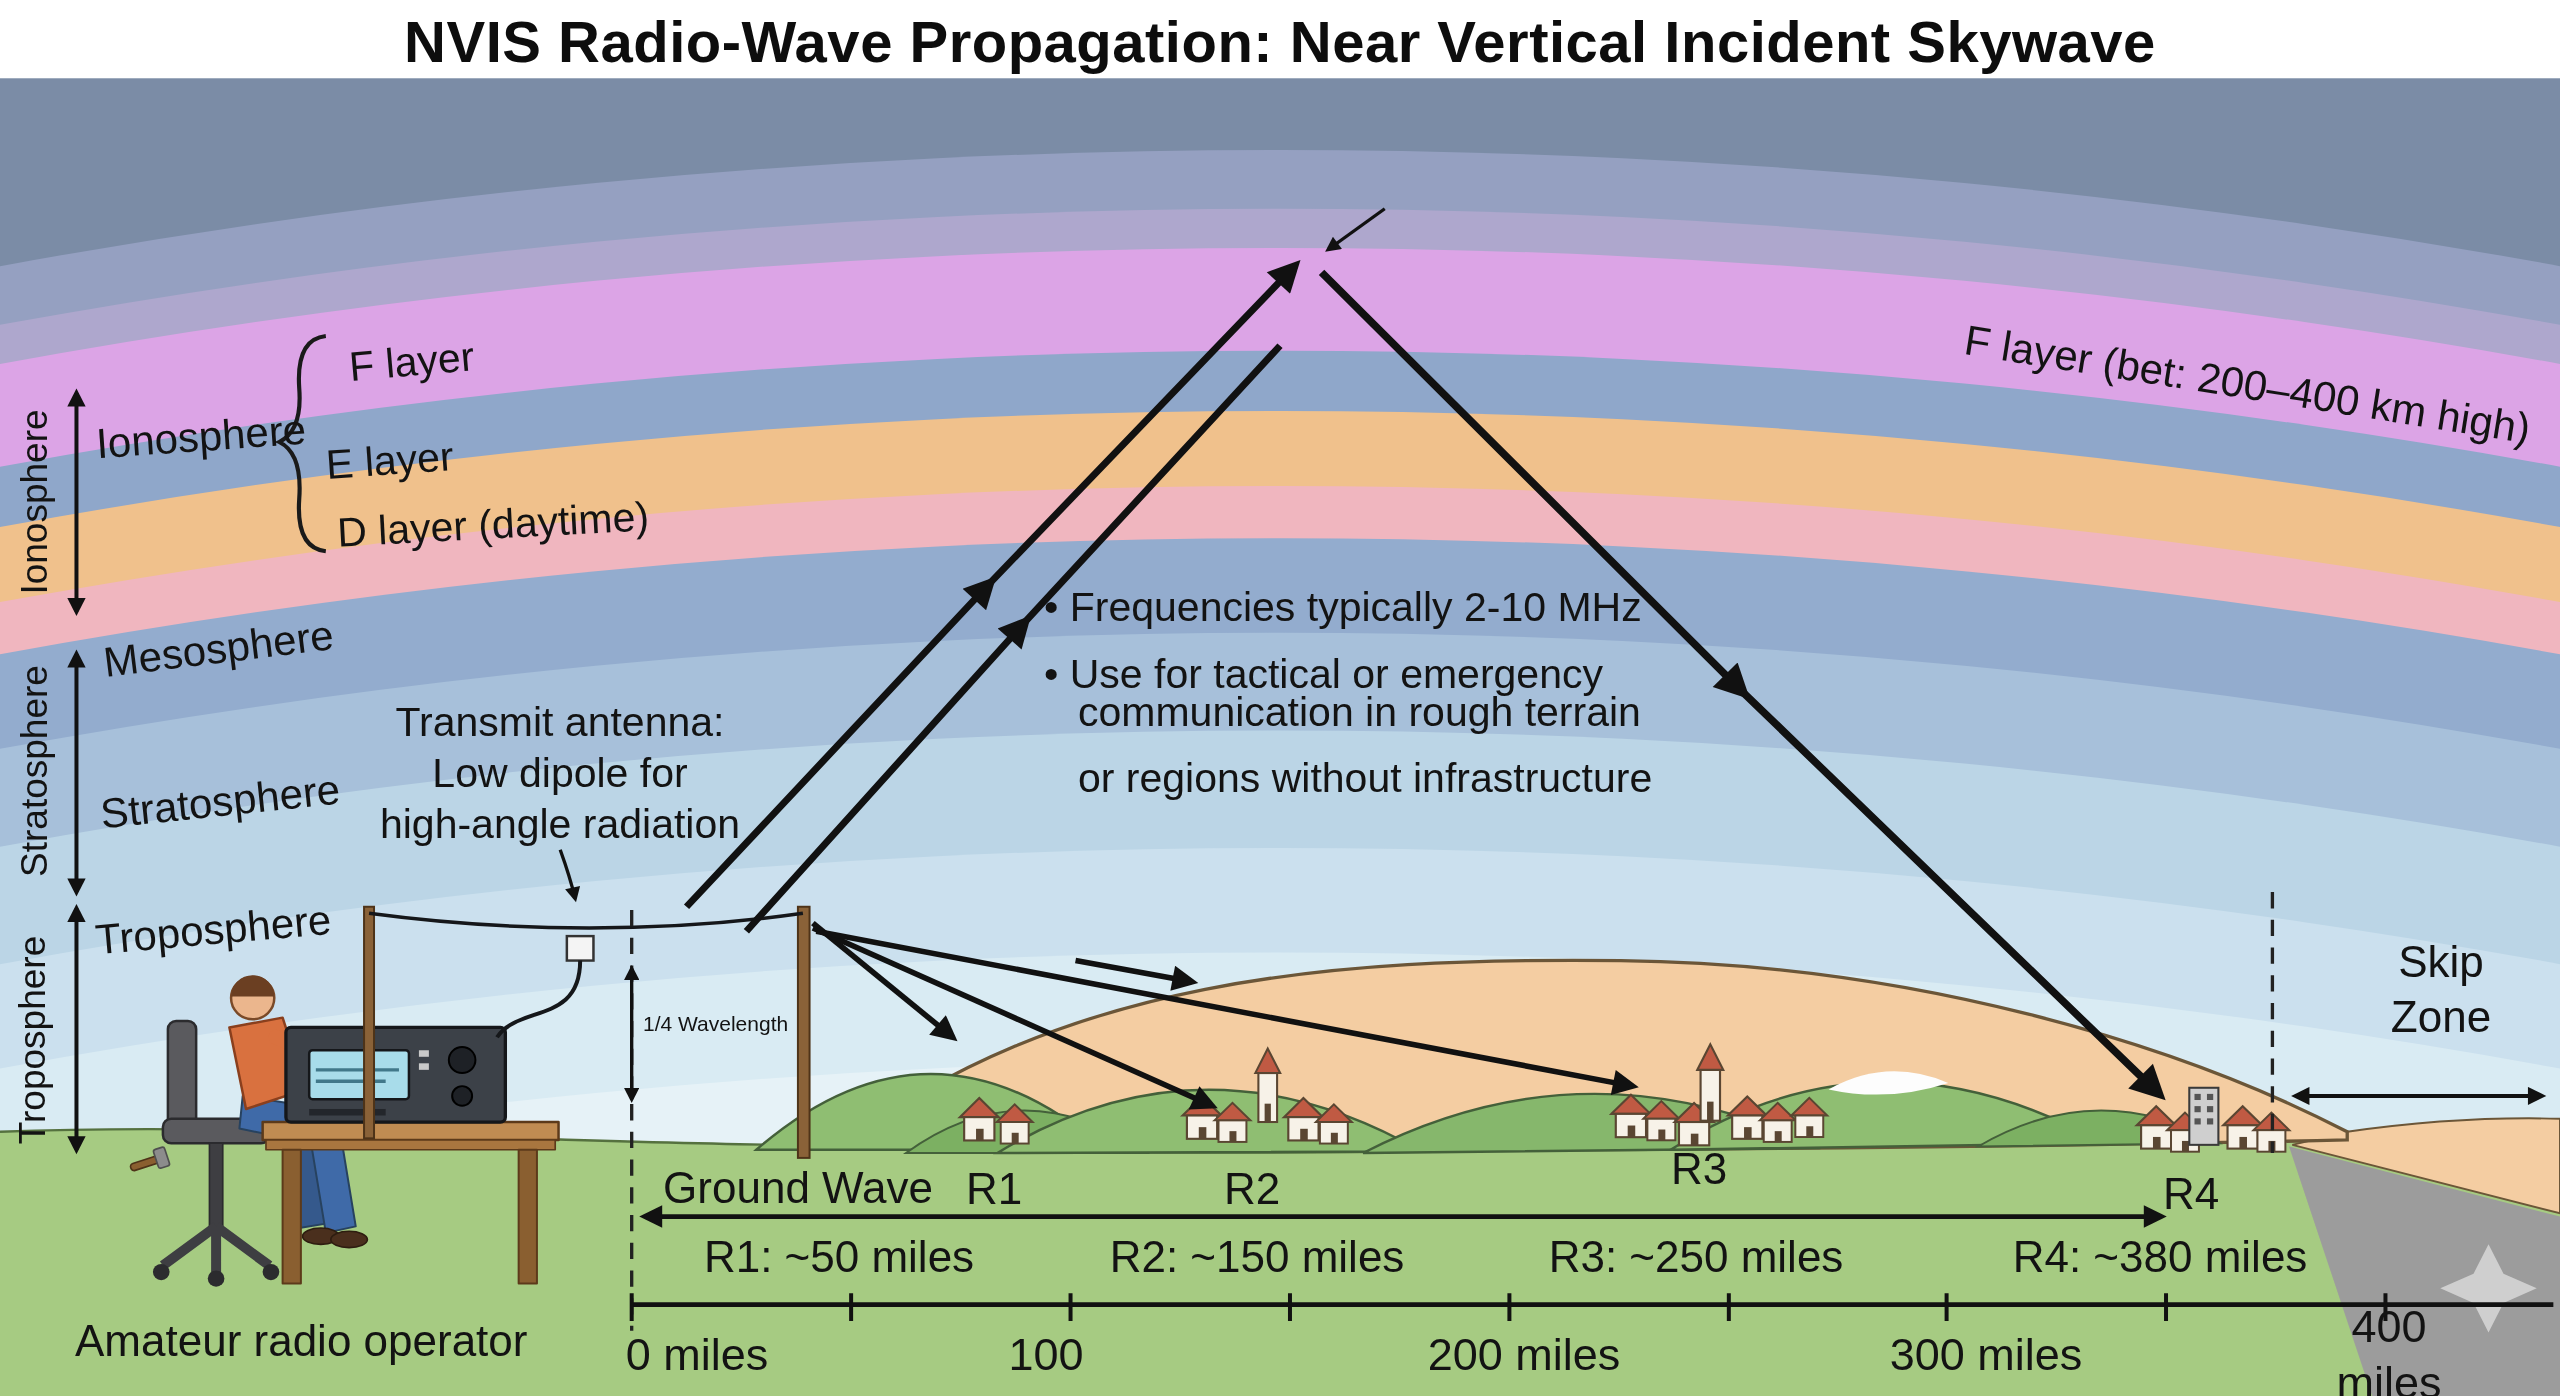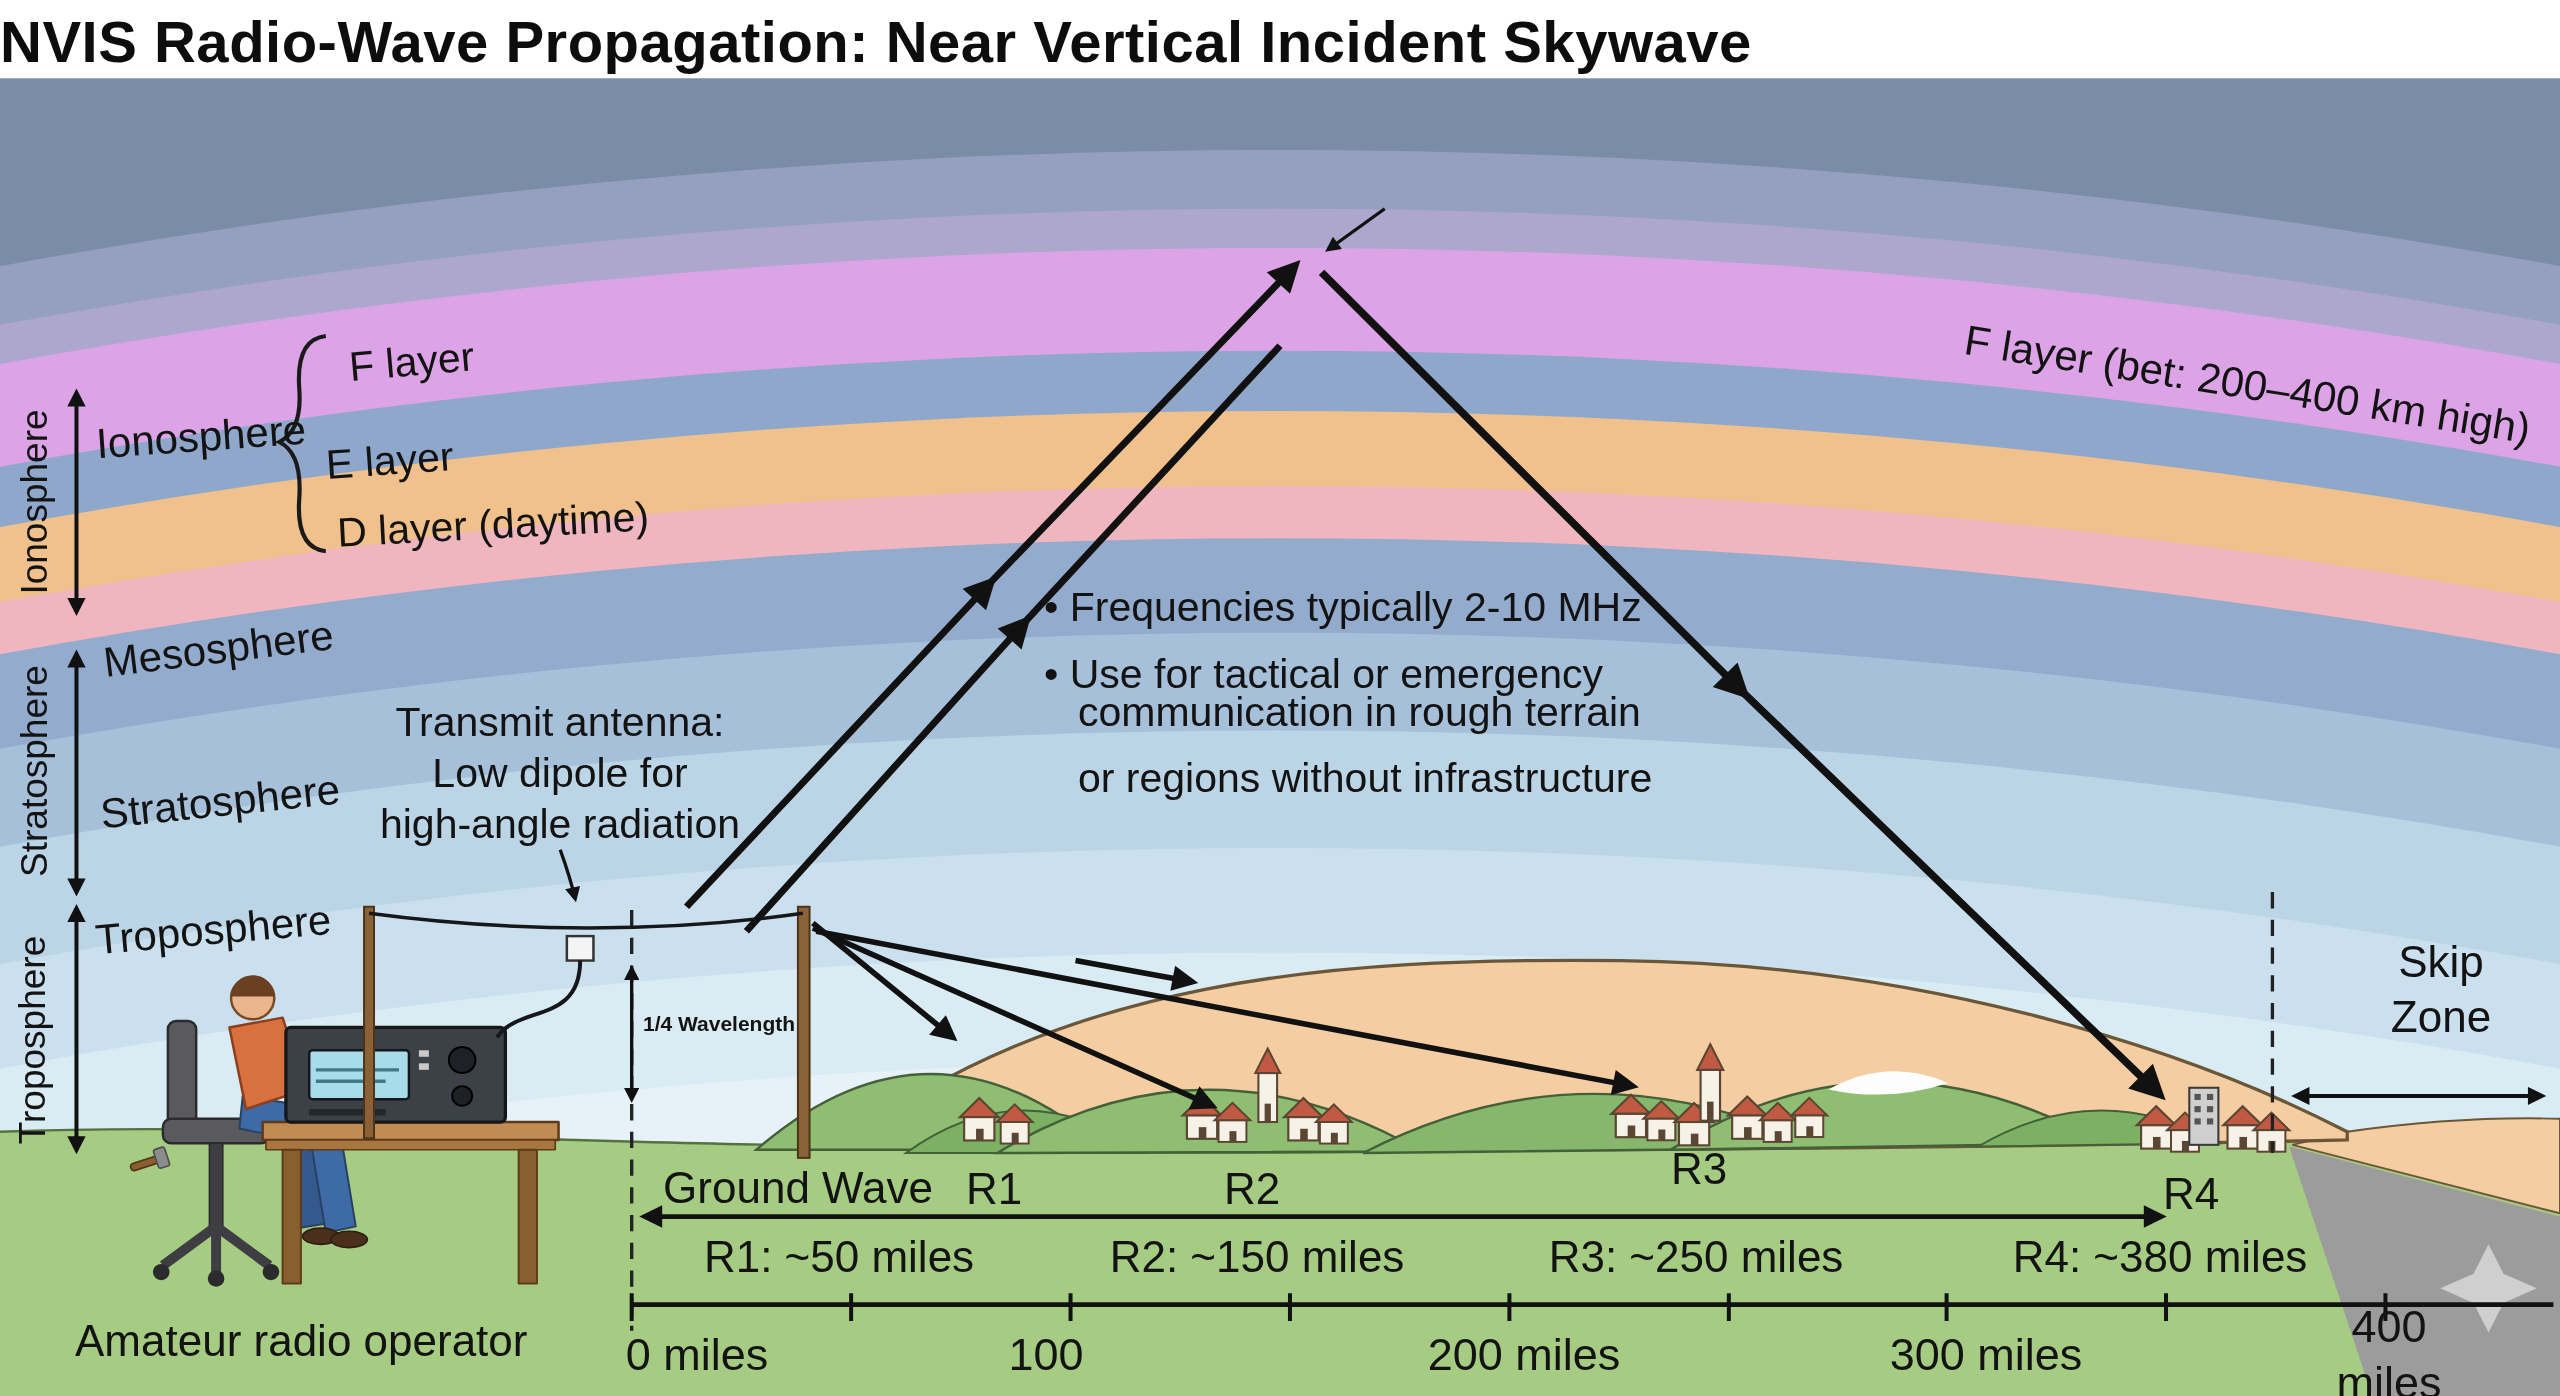--- a/index.html
+++ b/index.html
@@ -7,23 +7,23 @@
     position:relative; width:2560px; height:1396px; overflow:hidden;
     background:#ffffff; font-family:"Liberation Sans", sans-serif; color:#131313;
   }
   #scene-svg { position:absolute; left:0; top:0; width:100%; height:100%; display:block; }
   .c  { position:absolute; transform:translate(-50%,-50%); text-align:center; white-space:pre-line; line-height:1.24; }
   .l  { position:absolute; transform:translateY(-50%); white-space:pre; }
   .v  { position:absolute; transform:translate(-50%,-50%) rotate(-90deg); white-space:pre; }
   .t36 { font-size:36px; } .t37 { font-size:37px; } .t40 { font-size:40px; }
   .t41 { font-size:41px; } .t42 { font-size:42px; } .t44 { font-size:44px; }
   .t45 { font-size:45px; } .t46 { font-size:44px; }
-  #page-title { position:absolute; left:0; right:0; top:8px; text-align:left;
+  #page-title { position:absolute; left:0; right:0; top:8px; text-align:center;
     font-size:58px; font-weight:600; letter-spacing:0.5px; color:#0d0d0d; }
-  .bold { font-weight:700; }
+  .bold { font-weight:400; }
 </style>
 </head>
 <body>
 
 <div id="stage">
 
   <svg id="scene-svg" viewBox="0 0 1540 856" preserveAspectRatio="none" aria-hidden="true">
     <defs>
       <marker id="mA" viewBox="0 0 10 10" refX="7.5" refY="5" markerWidth="5" markerHeight="4.6" orient="auto" markerUnits="strokeWidth">
           <path d="M0,0 L10,5 L0,10 Z" fill="#111"></path>

